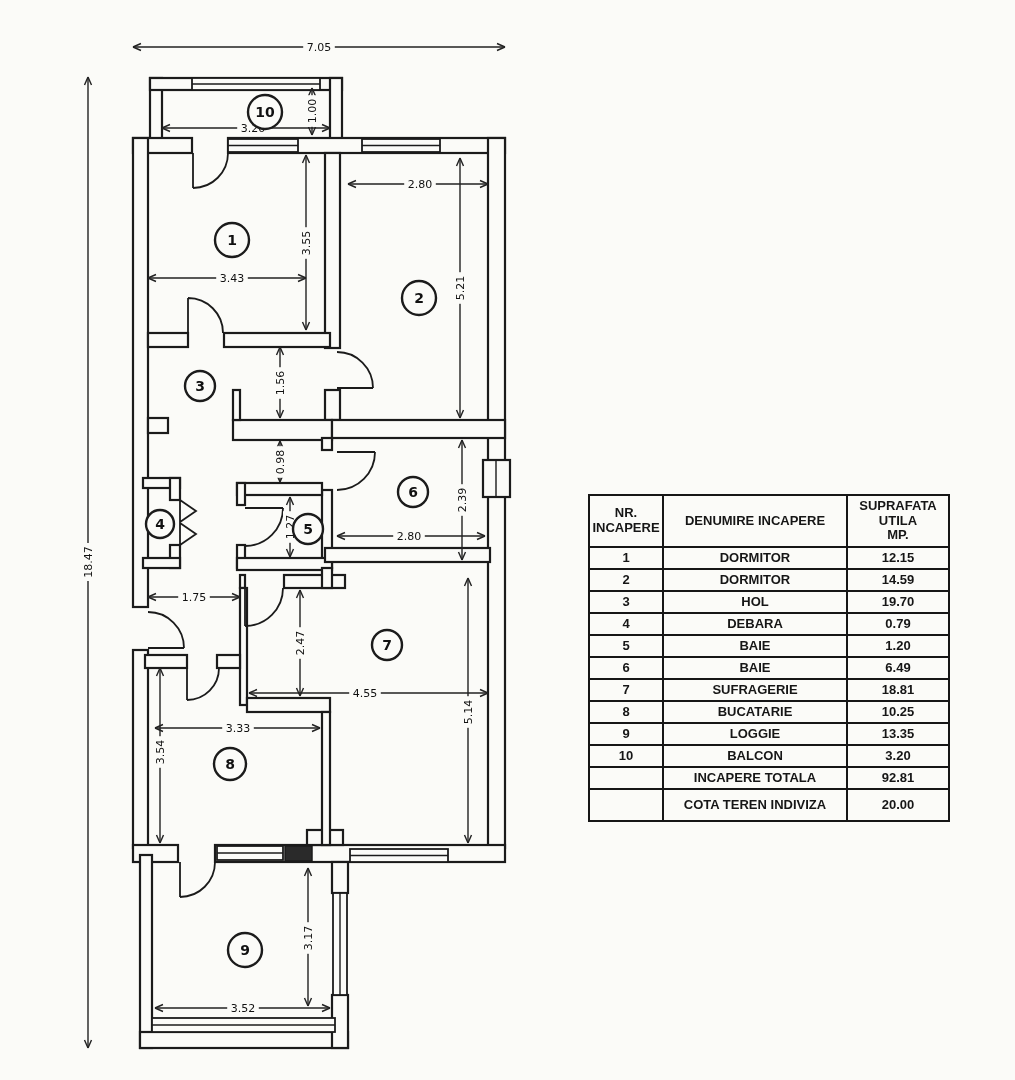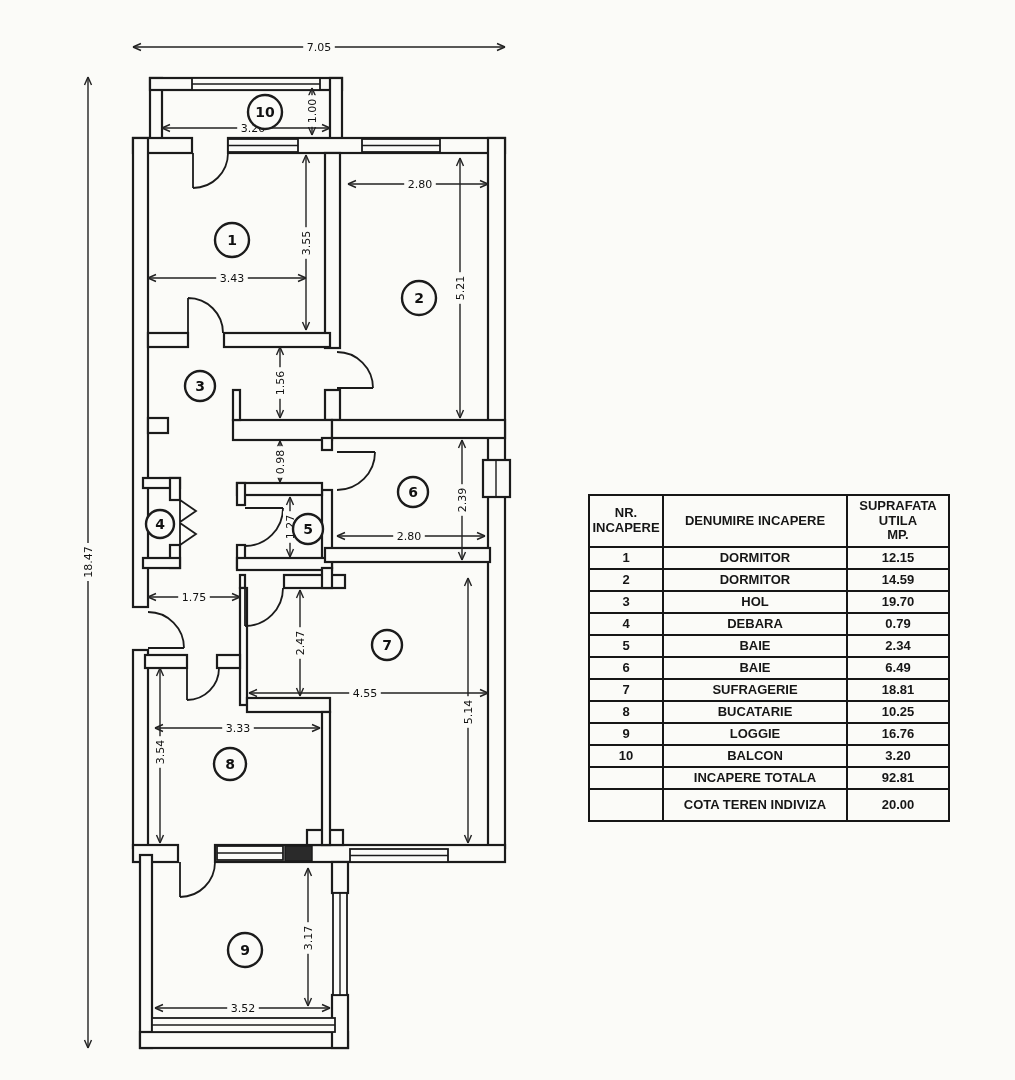--- a/index.html
+++ b/index.html
@@ -372,41 +372,41 @@
             <td>19.70</td>
           </tr>
           <tr>
             <td>4</td>
             <td>DEBARA</td>
             <td>0.79</td>
           </tr>
           <tr>
             <td>5</td>
             <td>BAIE</td>
-            <td>2.34</td>
+            <td>1.20</td>
           </tr>
           <tr>
             <td>6</td>
             <td>BAIE</td>
             <td>6.49</td>
           </tr>
           <tr>
             <td>7</td>
             <td>SUFRAGERIE</td>
             <td>18.81</td>
           </tr>
           <tr>
             <td>8</td>
             <td>BUCATARIE</td>
             <td>10.25</td>
           </tr>
           <tr>
             <td>9</td>
             <td>LOGGIE</td>
-            <td>16.76</td>
+            <td>13.35</td>
           </tr>
           <tr>
             <td>10</td>
             <td>BALCON</td>
             <td>3.20</td>
           </tr>
           <tr>
             <td></td>
             <td>INCAPERE TOTALA</td>
             <td>92.81</td>

